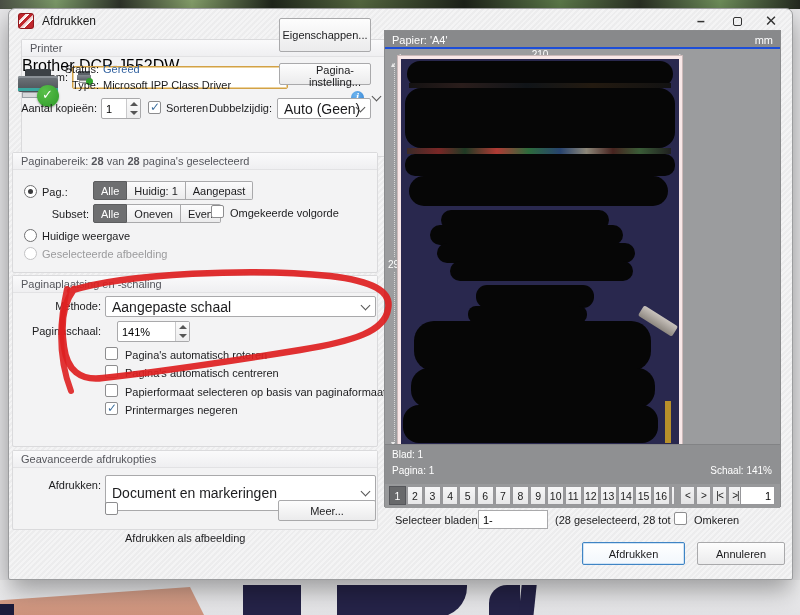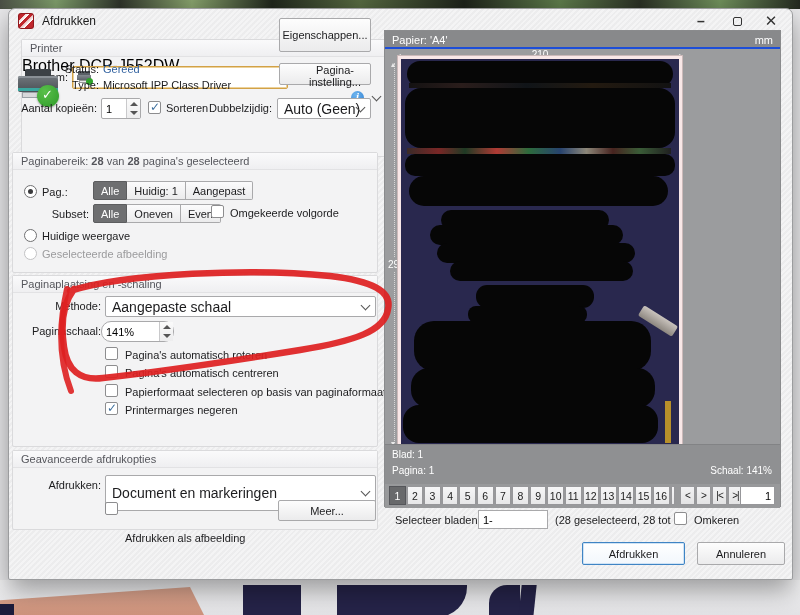--- a/index.html
+++ b/index.html
@@ -254,21 +254,21 @@
   </div>
 
   <div class="grp" style="top:275px; height:172px;">
     <div class="ghead">Paginaplaatsing en -schaling</div>
     <span class="lbl r" style="left:20px; top:24px; width:68px;">Methode:</span>
     <div class="combo" style="left:92px; top:20px; width:271px; height:21px;">
       <span class="ctext">Aangepaste schaal</span>
       <span class="chev"></span>
     </div>
     <span class="lbl r" style="left:8px; top:49px; width:80px;">Paginaschaal:</span>
-    <div class="spin" style="left:88px; top:45px; width:73px; height:21px;border-radius:10px;">
+    <div class="spin" style="left:104px; top:45px; width:73px; height:21px;">
       <input value="141%" style="">
       <span class="arrows">
         <span class="tri-up"></span>
         <span class="tri-dn"></span>
       </span>
     </div>
     <span class="cb" style="left:92px; top:71px;"></span>
     <span class="lbl" style="left:112px; top:73px;">Pagina's automatisch roteren</span>
     <span class="cb" style="left:92px; top:89px;"></span>
     <span class="lbl" style="left:112px; top:91px;">Pagina's automatisch centreren</span>

